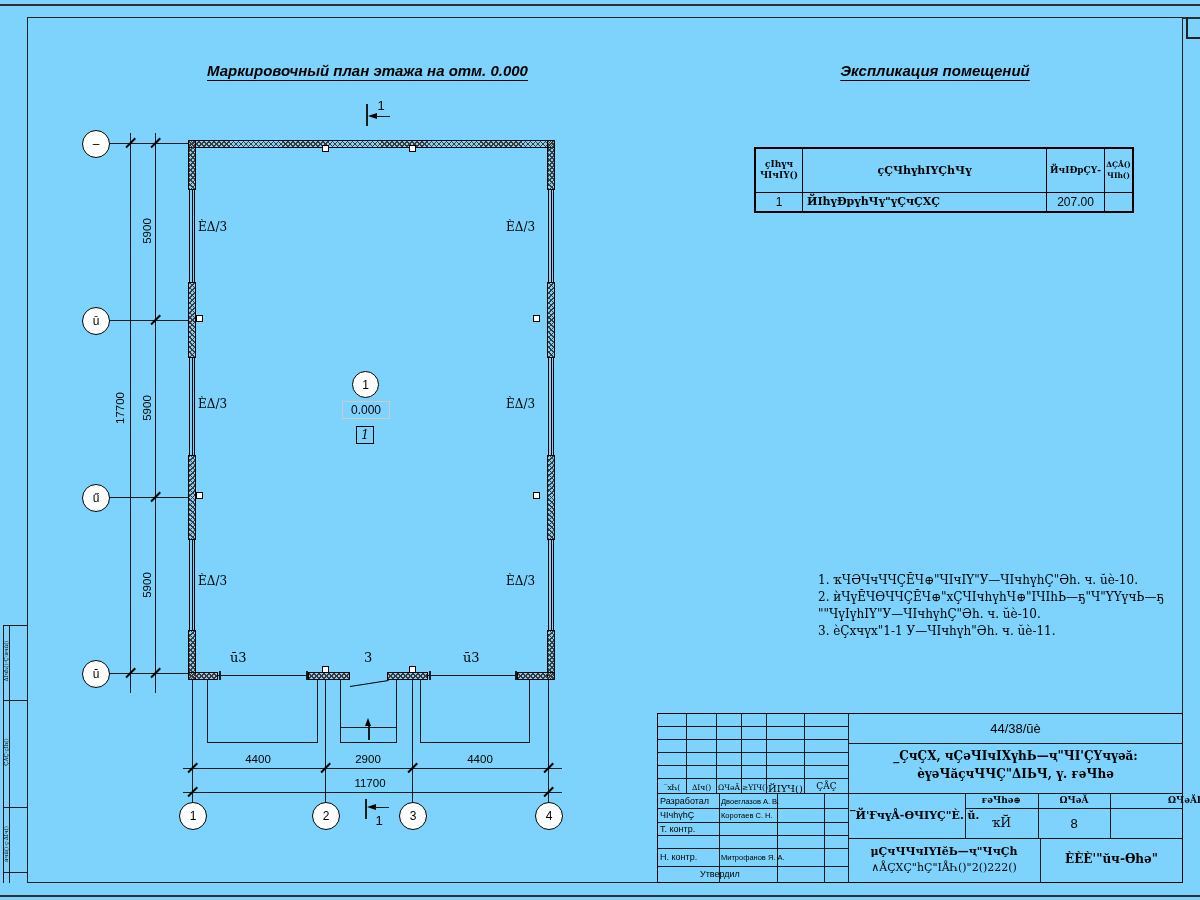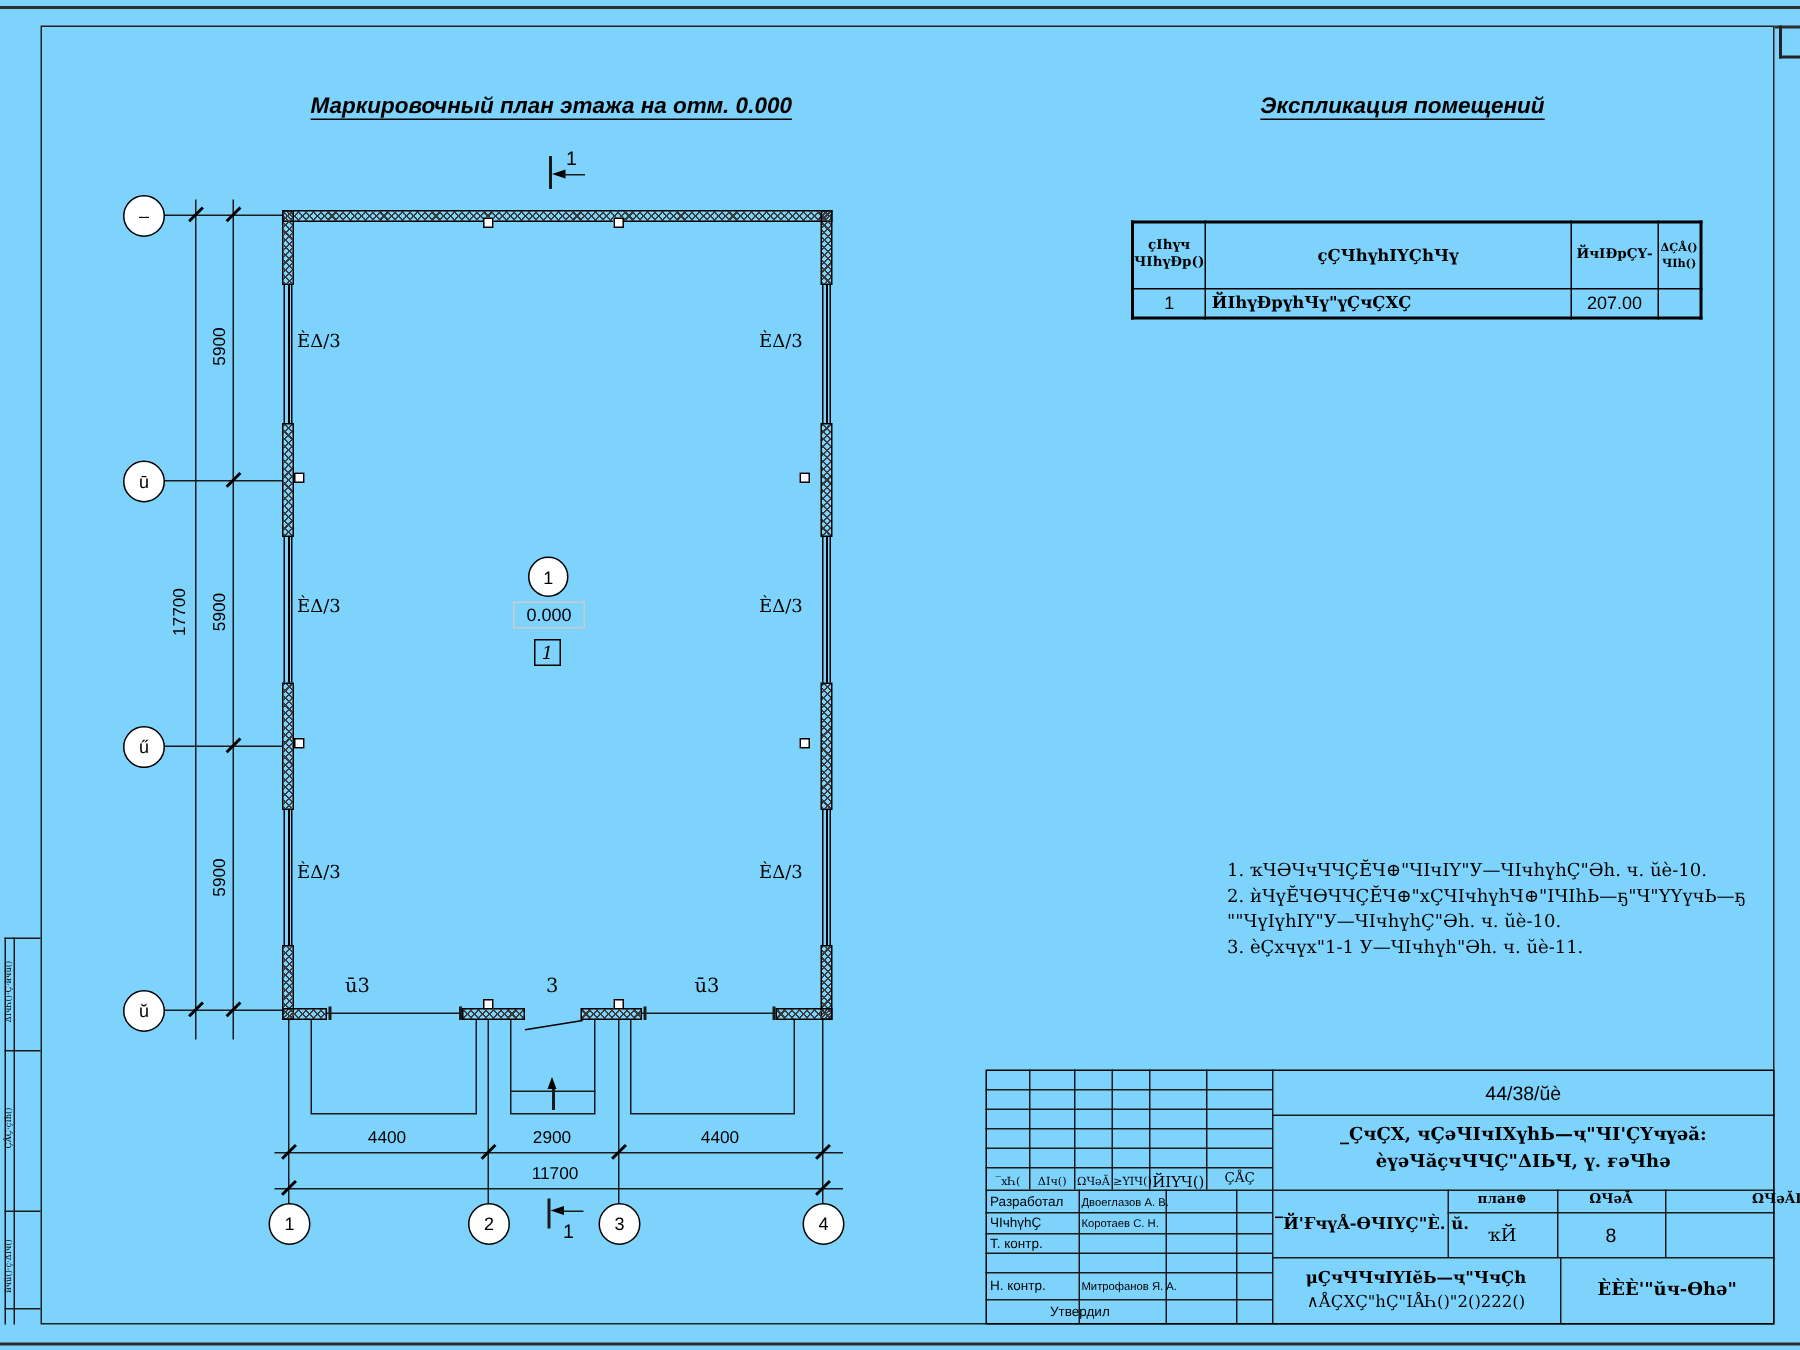--- a/index.html
+++ b/index.html
@@ -194,21 +194,21 @@
     </div>
   <div class="axc" style="left:535px;top:802px;">
       <span>4</span>
     </div>
 
   <table class="expl">
     <tbody>
         <tr style="height:44px;">
       <td style="width:46px;">
         <div class="hdr">ҫIһүч</div>
-        <div class="hdr">ЧIһүÐр()</div>
+        <div class="hdr">ЧIчIY()</div>
       </td>
       <td style="width:243px;">
         <div class="hdr" style="font-size:11px;">ҫҪЧһүһIҮҪһЧү</div>
       </td>
       <td style="width:57px;margin-top:36px;">
         <div class="hdr">ЙчIÐрҪҮ-</div>
       </td>
       <td style="width:27px;">
         <div class="hdr" style="font-size:7.5px;">ΔҪÅ()</div>
         <div class="hdr" style="font-size:7.5px;">ЧIһ()</div>
@@ -275,21 +275,21 @@
   <div class="lbl stampline" style="left:660px;top:852px;">Н. контр.</div>
   <div class="lbl stampline" style="left:700px;top:869px;">Утвердил</div>
   <div class="lbl" style="left:721px;top:797px;font-size:7.5px;">Двоеглазов А. В.</div>
   <div class="lbl" style="left:721px;top:811px;font-size:7.5px;">Коротаев С. Н.</div>
   <div class="lbl" style="left:721px;top:853px;font-size:7.5px;">Митрофанов Я. А.</div>
 
   <div class="lbl" style="left:848px;top:721px;width:335px;text-align:center;font-size:13px;">44/38/ŭè</div>
   <div class="lbl serif" style="left:848px;top:749px;width:335px;text-align:center;font-size:12px;font-weight:600;">_ҪчҪХ, чҪәЧIчIХүһЬ—ҷ"ЧI'ҪҮчүәă:</div>
   <div class="lbl serif" style="left:848px;top:767px;width:335px;text-align:center;font-size:12px;font-weight:600;">èүәЧăҫчЧЧҪ"ΔIЬЧ, ү. ғәЧһә</div>
   <div class="lbl serif" style="left:850px;top:809px;width:113px;text-align:center;font-size:11px;font-weight:600;">‾Й'ҒчүÅ-ѲЧIҮҪ"È. ŭ.</div>
-  <div class="lbl serif" style="left:965px;top:795px;width:73px;text-align:center;font-size:9px;font-weight:600;">план⊕</div>
+  <div class="lbl serif" style="left:965px;top:795px;width:73px;text-align:center;font-size:9px;font-weight:600;">ғәЧһә⊕</div>
   <div class="lbl serif" style="left:1038px;top:795px;width:72px;text-align:center;font-size:9px;font-weight:600;">ΩЧәĂ</div>
   <div class="lbl serif" style="left:1110px;top:795px;width:73px;text-align:center;font-size:9px;font-weight:600;padding-left:38px;">ΩЧәĂI</div>
   <div class="lbl serif" style="left:965px;top:816px;width:73px;text-align:center;font-size:12px;">ҡЙ</div>
   <div class="lbl" style="left:1038px;top:816px;width:72px;text-align:center;font-size:13px;">8</div>
   <div class="lbl" style="left:1110px;top:816px;width:73px;text-align:center;font-size:13px;"></div>
   <div class="lbl serif" style="left:848px;top:845px;width:192px;text-align:center;font-size:11px;font-weight:600;">μҪчЧЧчIҮIĕЬ—ҷ"ЧчҪһ</div>
   <div class="lbl serif" style="left:848px;top:861px;width:192px;text-align:center;font-size:11px;">∧ÅҪХҪ"һҪ"IÅҺ()"2()222()</div>
   <div class="lbl serif" style="left:1040px;top:852px;width:143px;text-align:center;font-size:12px;font-weight:600;">ÈÈÈ'"ŭч-Ѳһә"</div>
 
 </div>

